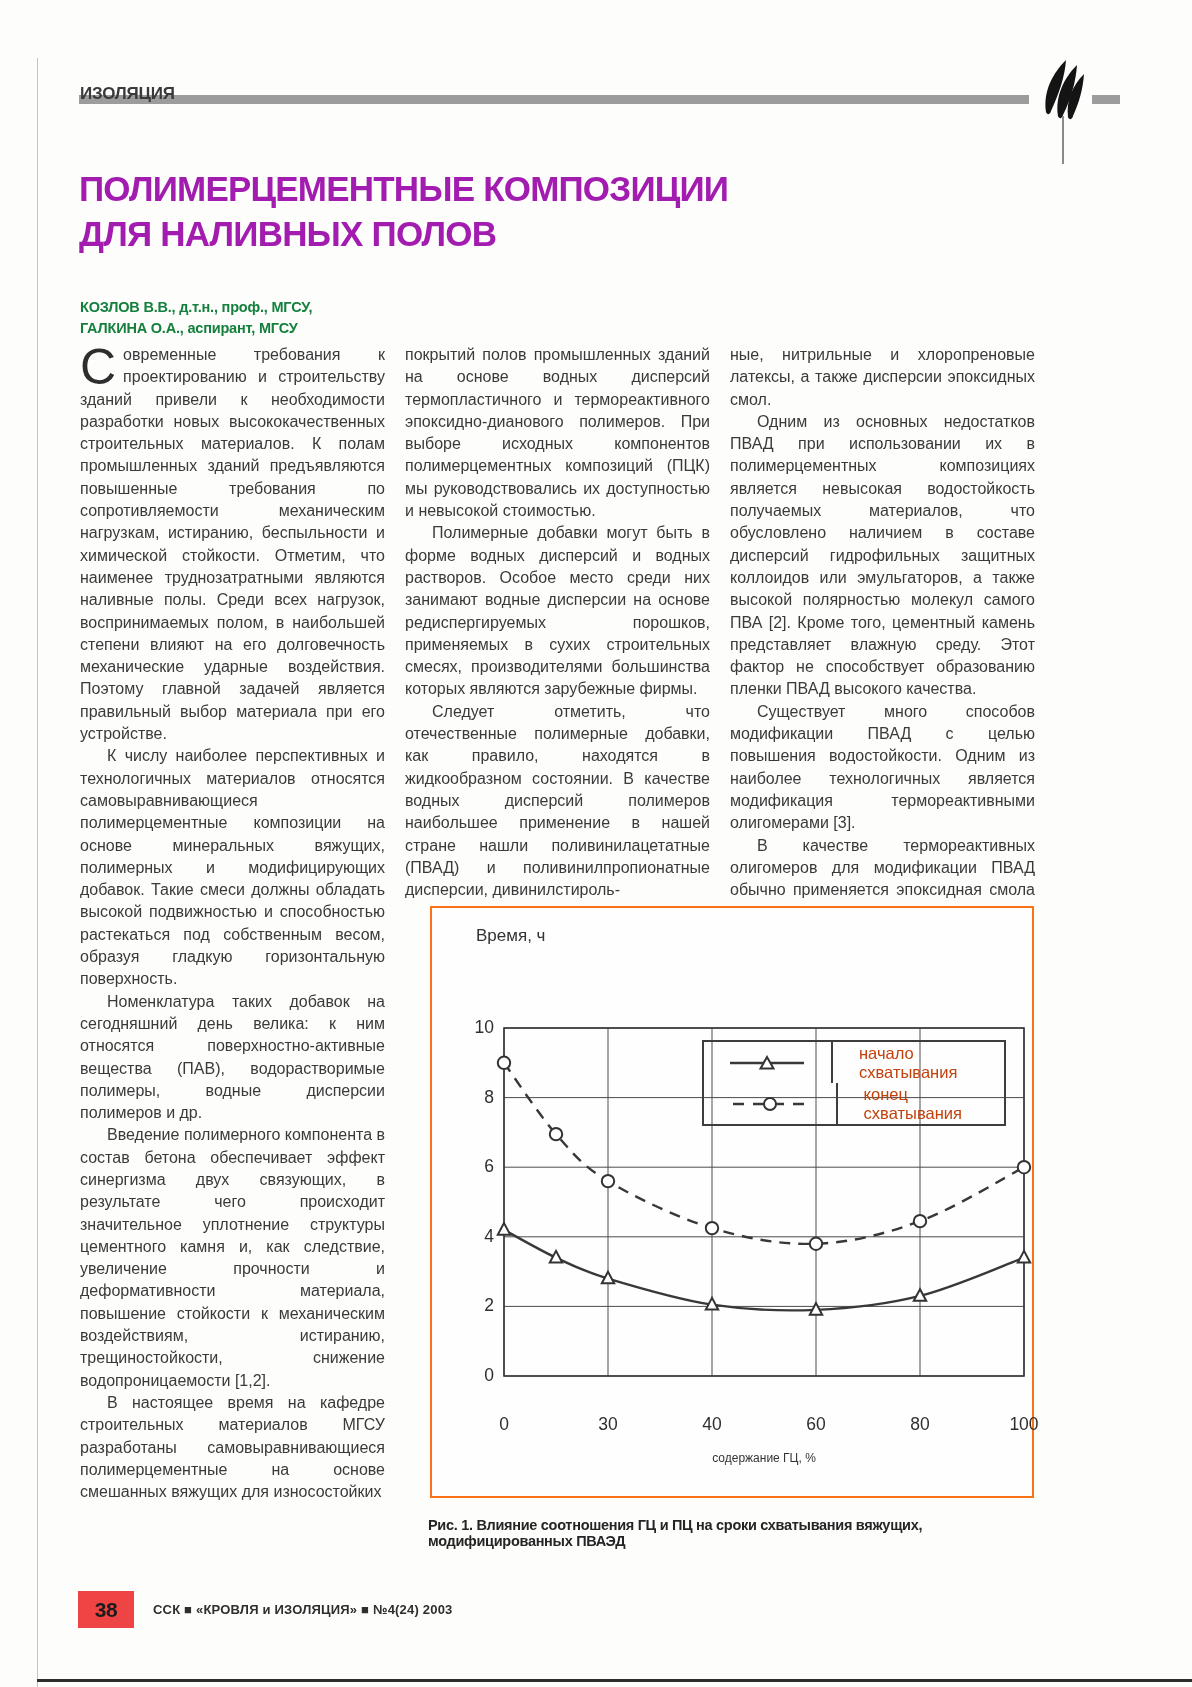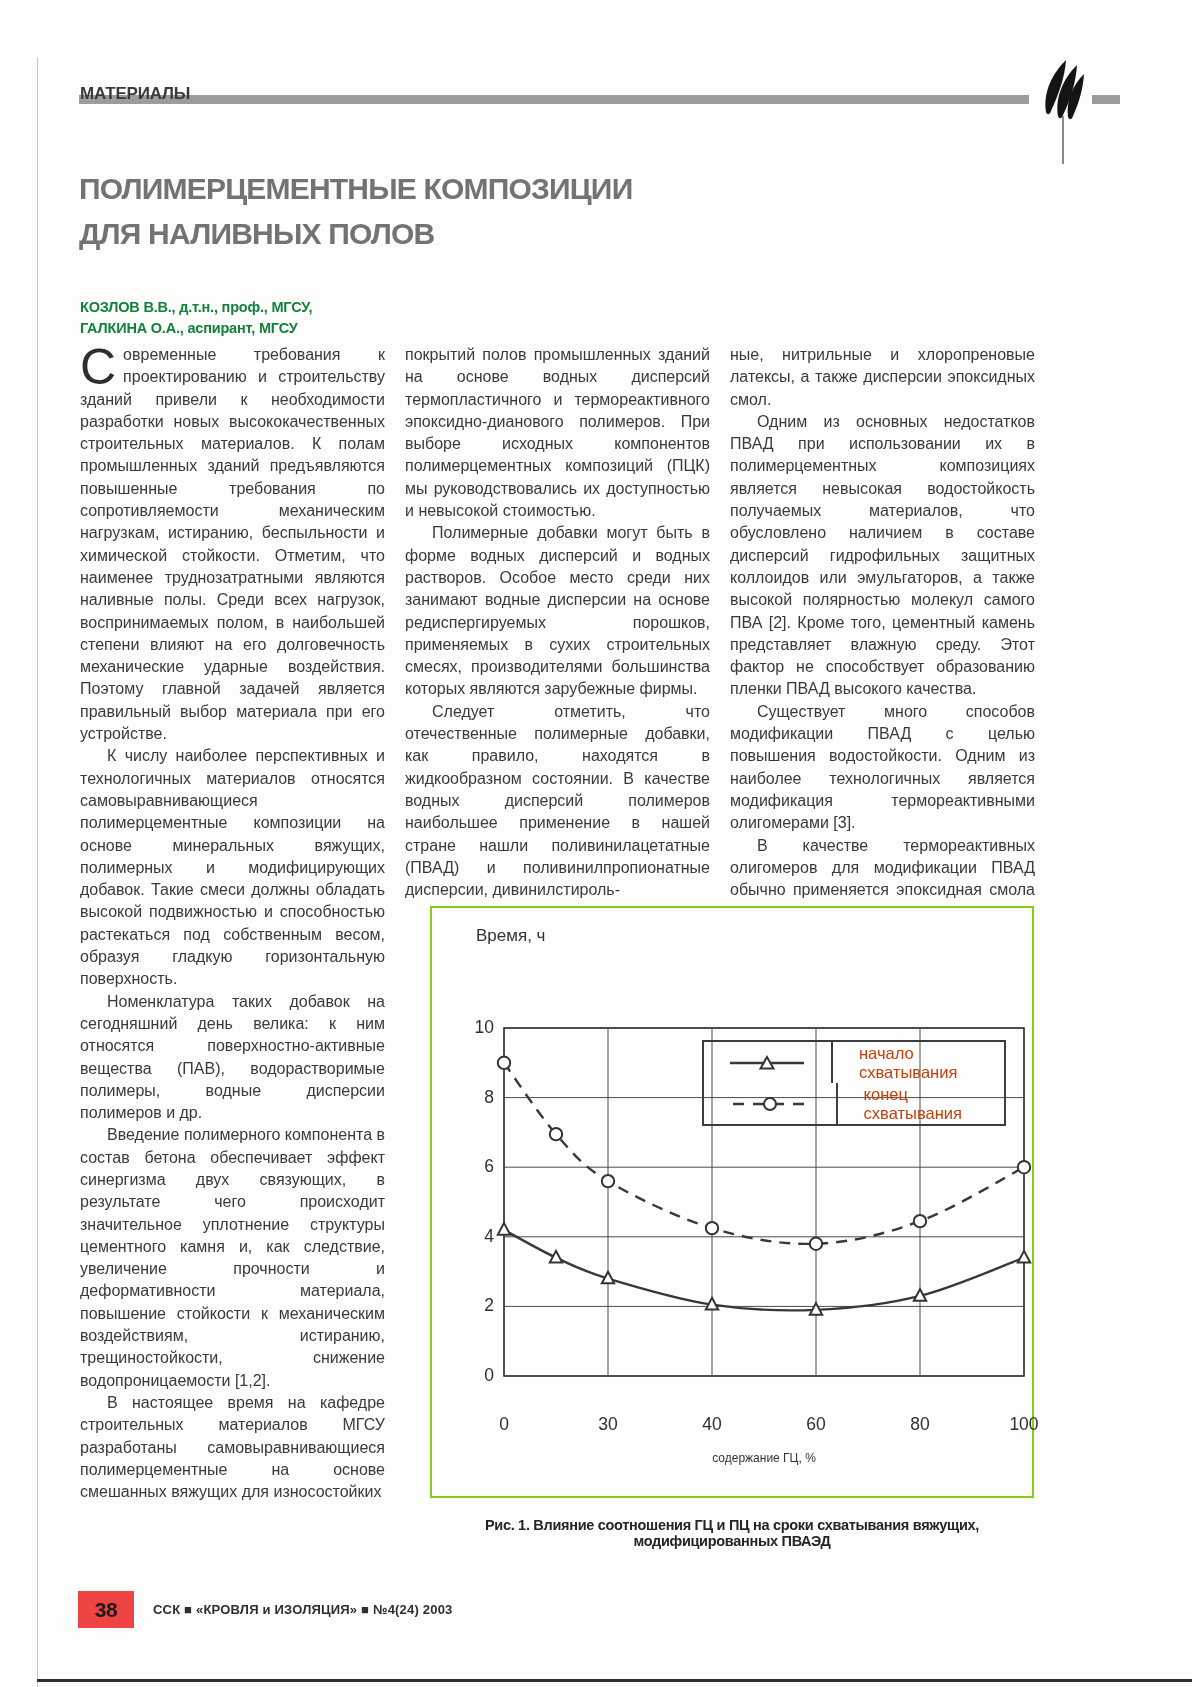--- a/index.html
+++ b/index.html
@@ -8,70 +8,70 @@
   
   .scan-left-line{position:absolute;left:37px;top:58px;width:1px;height:1629px;background:#c4c4c4;}
   .scan-bottom-line{position:absolute;left:37px;top:1679px;width:1155px;height:3px;background:#2e2e2e;}
   
   .hbar{position:absolute;left:79px;top:95px;width:950px;height:9px;background:#9c9c9c;}
   .hbar2{position:absolute;left:1092px;top:95px;width:28px;height:9px;background:#9c9c9c;}
   .section-label{position:absolute;left:80px;top:84px;font-size:17px;font-weight:bold;
                  color:#3a3a3a;letter-spacing:-0.2px;z-index:2;}
   .logo{position:absolute;left:1030px;top:58px;width:56px;height:108px;z-index:3;}
   
-  .title{position:absolute;left:79px;top:166px;width:760px;font-size:30px;font-weight:bold;
-         line-height:45px;color:#737373;letter-spacing:-0.8px;}
+  .title{position:absolute;left:79px;top:166px;width:760px;font-size:35px;font-weight:bold;
+         line-height:45px;color:#a21caf;letter-spacing:-0.8px;}
   .authors{position:absolute;left:80px;top:297px;font-size:14.5px;font-weight:bold;
            line-height:21px;color:#15803d;letter-spacing:-0.2px;}
   
   .cols{position:absolute;left:80px;top:344px;width:956px;display:flex;gap:20px;}
   .col{width:305px;font-size:16px;line-height:22.3px;color:#3a3a3a;text-align:justify;
        hyphens:auto;-webkit-hyphens:auto;overflow:hidden;}
   .col-1{height:1242px;}
   .col-2,.col-3{height:560px;}
   .col p{margin:0;text-indent:27px;}
   .col p:first-child{text-indent:0;}
   .dropcap{float:left;font-size:50px;line-height:41px;padding:3px 7px 0 0;color:#2e2e2e;}
   
   .figure{position:absolute;left:430px;top:906px;width:604px;height:592px;
-          border:2px solid #84cc16;background:#fefefe;box-sizing:border-box;}
+          border:2px solid #f97316;background:#fefefe;box-sizing:border-box;}
   .fig-ylabel{position:absolute;left:44px;top:18px;font-size:17px;color:#333;}
   .plot{position:absolute;left:72px;top:120px;width:520px;height:348px;}
   .plot svg.plotsvg{position:absolute;left:0;top:0;overflow:visible;}
   .tick{position:absolute;font-size:17.5px;color:#2f2f2f;}
   .tick-y{left:10px;width:52px;text-align:right;}
   .tick-x{width:50px;text-align:center;}
   .fig-xlabel{position:absolute;left:72px;top:543px;width:520px;text-align:center;
               font-size:12px;color:#333;}
   .legend{position:absolute;left:198px;top:12px;width:304px;border:2px solid #3d3d3d;
           box-sizing:border-box;}
   .legend-row{display:flex;height:41px;align-items:stretch;}
   .legend-sample{width:138px;display:flex;align-items:center;justify-content:center;
                  border-right:2px solid #3d3d3d;}
   .legend-label{display:flex;align-items:center;padding-left:26px;font-size:16.5px;color:#c2410c;}
-  .caption{position:absolute;left:428px;top:1517px;width:608px;text-align:center;
+  .caption{position:absolute;left:428px;top:1517px;width:608px;
            font-size:14.5px;font-weight:bold;color:#252525;letter-spacing:-0.3px;}
   
   .pagenum-box{position:absolute;left:78px;top:1591px;width:56px;height:37px;background:#ef4444;
                display:flex;align-items:center;justify-content:center;
                font-size:21px;font-weight:bold;color:#1c1c1c;letter-spacing:-0.5px;}
   .journal-line{position:absolute;left:153px;top:1602px;font-size:13px;font-weight:bold;
                 color:#2e2e2e;letter-spacing:0.2px;text-align:right;}
 </style>
 </head>
 <body>
 
 <div class="page">
 
   <div class="scan-left-line"></div>
   <div class="scan-bottom-line"></div>
 
   <div class="hbar"></div>
   <div class="hbar2"></div>
-  <div class="section-label">МАТЕРИАЛЫ</div>
+  <div class="section-label">ИЗОЛЯЦИЯ</div>
   <svg class="logo" viewBox="0 0 56 108">
     <path d="M36 2 C23 15 13 33 16 54 C17 57 20 57 21 53 C29 36 35 18 36 2 Z" fill="#141414"></path>
     <path d="M47 7 C34 20 25 38 28 58 C29 61 32 61 33 57 C41 41 46 23 47 7 Z" fill="#141414"></path>
     <path d="M54 16 C43 27 36 42 38 59 C39 62 42 62 43 58 C49 45 53 31 54 16 Z" fill="#141414"></path>
     <rect x="32" y="58" width="2" height="48" fill="#8a8a8a"></rect>
   </svg>
 
   <div class="title">
     <div>ПОЛИМЕРЦЕМЕНТНЫЕ КОМПОЗИЦИИ</div>
     <div>ДЛЯ НАЛИВНЫХ ПОЛОВ</div>

